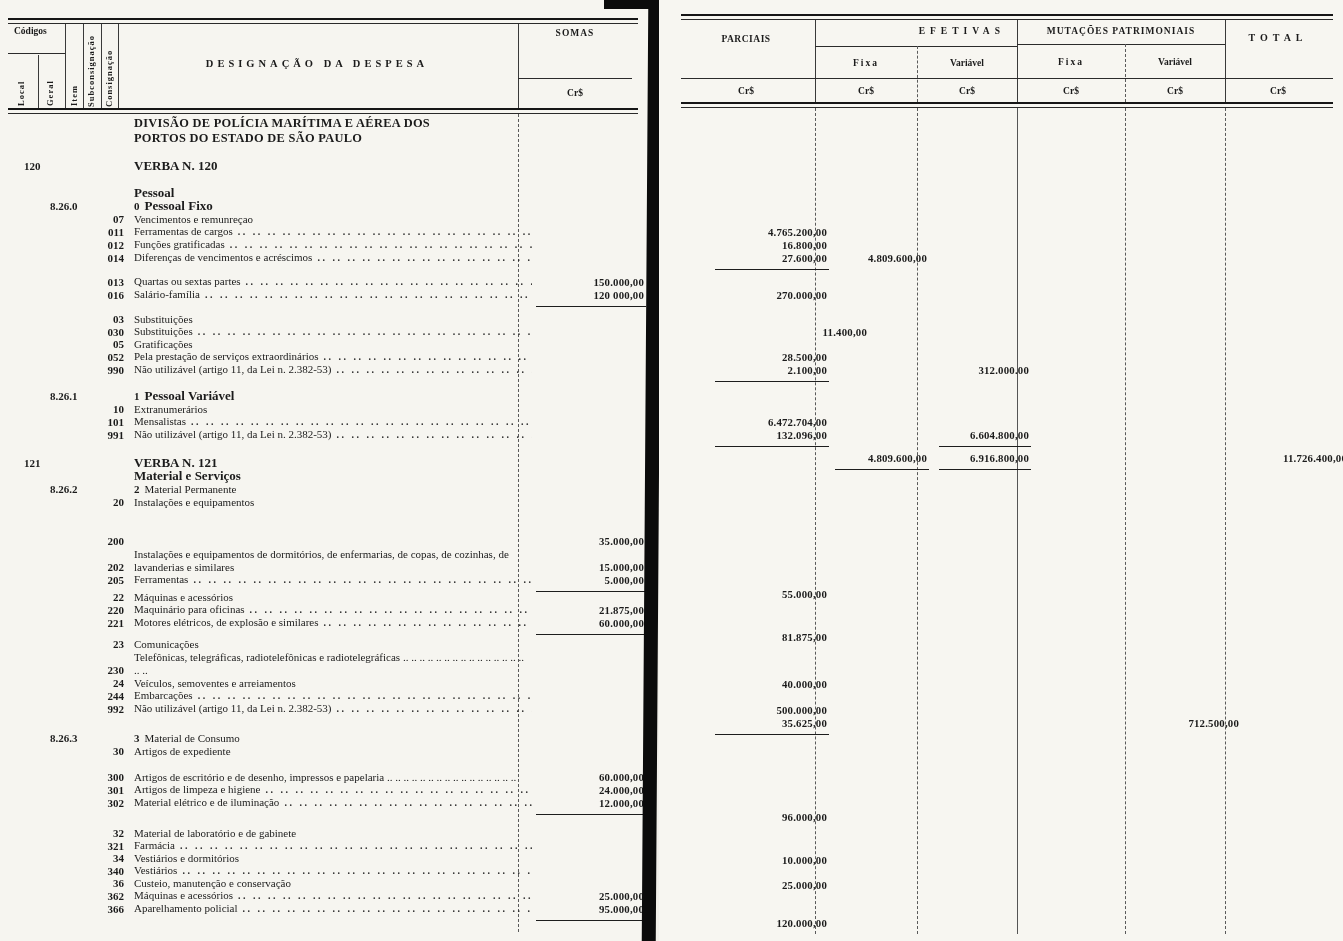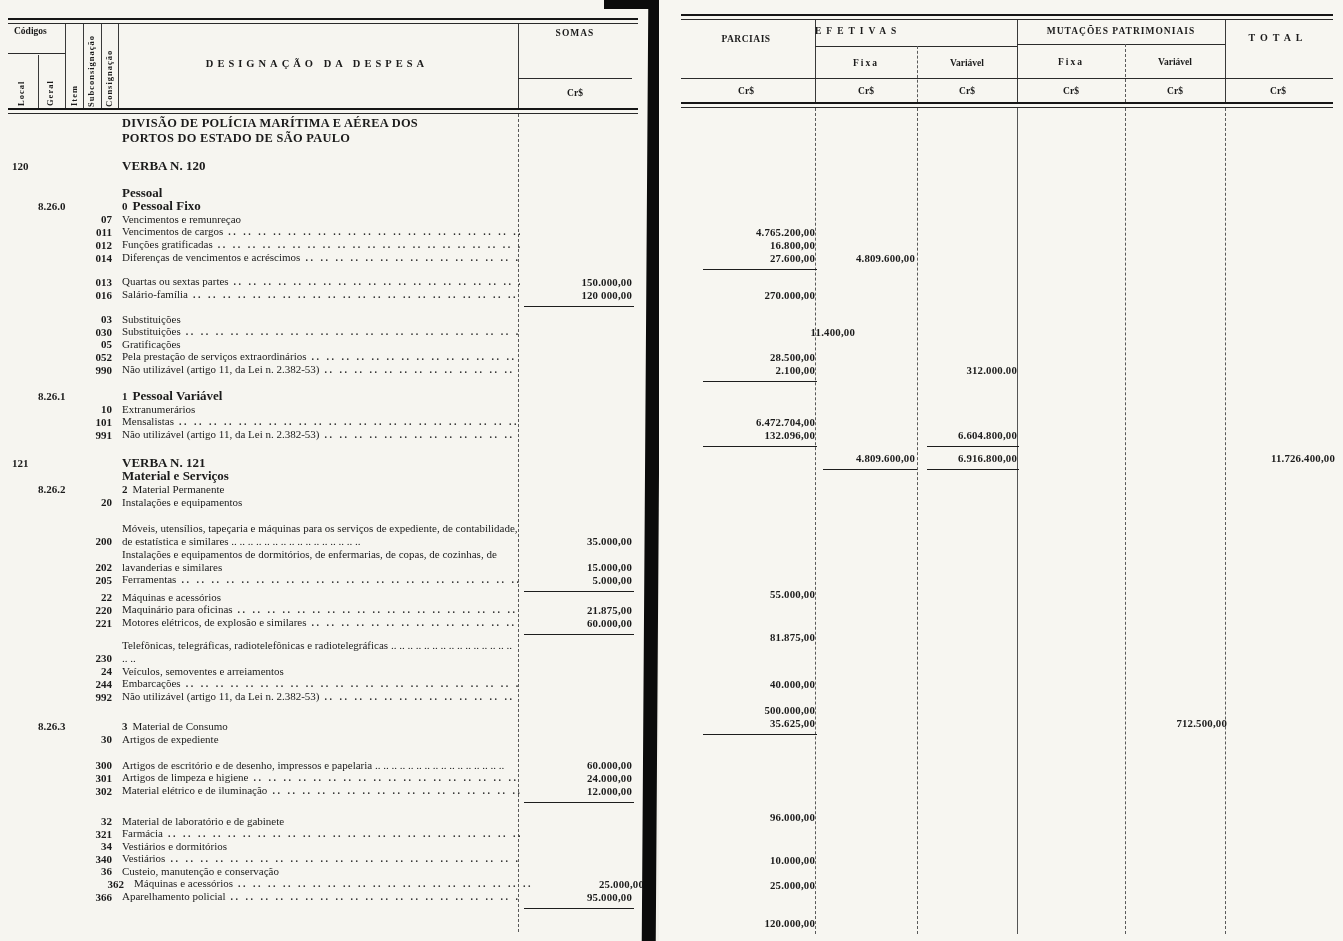--- a/index.html
+++ b/index.html
@@ -13,21 +13,21 @@
   #gutter-top-blob{position:absolute;left:604px;top:0;width:46px;height:9px;background:#0b0b0b;}
 
   .dline{position:absolute;height:3px;border-top:2px solid #161616;border-bottom:1px solid #2a2a2a;}
   .sline{position:absolute;height:0;border-top:1px solid #2b2b2b;}
   .vl{position:absolute;width:0;border-left:1px solid #3a3a3a;}
   .vld{position:absolute;width:0;border-left:1px dashed #5a5a5a;}
 
   .hl{position:absolute;font-weight:bold;white-space:nowrap;}
   .vert{writing-mode:vertical-rl;transform:rotate(180deg);font-size:8.5px;letter-spacing:1px;}
 
-  .body-stack{position:absolute;top:116px;left:4px;right:0;text-decoration:underline;}
+  .body-stack{position:absolute;top:116px;left:16px;right:0;text-decoration:underline;}
   .lrow,.rrow{position:relative;}
 
   .ca{position:absolute;left:8px;bottom:1px;font-weight:bold;font-size:11px;}
   .cb{position:absolute;left:34px;bottom:1px;font-weight:bold;font-size:11px;}
   .cc{position:absolute;left:0;width:108px;bottom:1px;text-align:right;font-weight:bold;font-size:11px;}
   .desig{position:absolute;left:118px;width:398px;bottom:1px;font-size:11px;line-height:12.4px;}
   .desig.flex{display:flex;align-items:baseline;}
   .desig .pre{font-weight:bold;margin-right:5px;}
   .desig .txt{white-space:nowrap;}
   .desig.wrap .txt{white-space:normal;}
@@ -102,21 +102,21 @@
         </div>
         <div class="lrow" style="height: 13px;">
           <div class="cc">07</div>
           <div class="desig flex">
             <div class="txt">Vencimentos e remunreçao</div>
           </div>
         </div>
         <div class="lrow" style="height: 13px;">
           <div class="cc">011</div>
           <div class="desig flex">
-            <div class="txt">Vencimentos de cargos</div>
+            <div class="txt">Ferramentas de cargos</div>
             <div class="leader">.. .. .. .. .. .. .. .. .. .. .. .. .. .. .. .. .. .. .. .. .. .. .. .. .. .. .. .. .. ..</div>
           </div>
         </div>
         <div class="lrow" style="height: 13px;">
           <div class="cc">012</div>
           <div class="desig flex">
             <div class="txt">Funções  gratificadas</div>
             <div class="leader">.. .. .. .. .. .. .. .. .. .. .. .. .. .. .. .. .. .. .. .. .. .. .. .. .. .. .. .. .. ..</div>
           </div>
         </div>
@@ -229,23 +229,20 @@
           </div>
         </div>
         <div class="lrow" style="height: 13px;">
           <div class="cc">20</div>
           <div class="desig flex">
             <div class="txt">Instalações e equipamentos</div>
           </div>
         </div>
         <div class="lrow" style="height: 39px;">
           <div class="cc">200</div>
-          <div class="desig wrap">
-            <div class="txt">Móveis, utensílios, tapeçaria e máquinas para os serviços de expediente, de contabilidade, de estatística e similares .. .. .. .. .. .. .. .. .. .. .. .. .. .. .. ..</div>
-          </div>
           <div class="num soma">35.000,00</div>
         </div>
         <div class="lrow" style="height: 26px;">
           <div class="cc">202</div>
           <div class="desig wrap">
             <div class="txt">Instalações e equipamentos de dormitórios, de enfermarias, de copas, de cozinhas, de lavanderias e  similares</div>
           </div>
           <div class="num soma">15.000,00</div>
         </div>
         <div class="lrow" style="height: 13px;">
@@ -277,20 +274,26 @@
           <div class="cc">221</div>
           <div class="desig flex">
             <div class="txt">Motores elétricos, de explosão e similares</div>
             <div class="leader">.. .. .. .. .. .. .. .. .. .. .. .. .. .. .. .. .. .. .. .. .. .. .. .. .. .. .. .. .. ..</div>
           </div>
           <div class="num soma">60.000,00</div>
         </div>
         <div class="lrow" style="height: 9px;">
           <div class="rl" style="left: 520px; width: 110px;"></div>
         </div>
+        <div class="lrow" style="height: 12px;">
+          <div class="cc">23</div>
+          <div class="desig flex">
+            <div class="txt">Comunicações</div>
+          </div>
+        </div>
         <div class="lrow" style="height: 26px;">
           <div class="cc">230</div>
           <div class="desig wrap">
             <div class="txt">Telefônicas, telegráficas, radiotelefônicas e radiotelegráficas .. .. .. .. .. .. .. .. .. .. .. .. .. .. .. .. ..</div>
           </div>
         </div>
         <div class="lrow" style="height: 13px;">
           <div class="cc">24</div>
           <div class="desig flex">
             <div class="txt">Veículos, semoventes e arreiamentos</div>
@@ -377,21 +380,21 @@
             <div class="txt">Vestiários</div>
             <div class="leader">.. .. .. .. .. .. .. .. .. .. .. .. .. .. .. .. .. .. .. .. .. .. .. .. .. .. .. .. .. ..</div>
           </div>
         </div>
         <div class="lrow" style="height: 12px;">
           <div class="cc">36</div>
           <div class="desig flex">
             <div class="txt">Custeio, manutenção e conservação</div>
           </div>
         </div>
-        <div class="lrow" style="height: 13px; margin-left: 12px;">
+        <div class="lrow" style="height: 13px;">
           <div class="cc">362</div>
           <div class="desig flex">
             <div class="txt">Máquinas e acessórios</div>
             <div class="leader">.. .. .. .. .. .. .. .. .. .. .. .. .. .. .. .. .. .. .. .. .. .. .. .. .. .. .. .. .. ..</div>
           </div>
           <div class="num soma">25.000,00</div>
         </div>
         <div class="lrow" style="height: 13px;">
           <div class="cc">366</div>
           <div class="desig flex">
@@ -407,21 +410,21 @@
   </div>
 
   <div id="gutter"></div>
   <div id="gutter-top-blob"></div>
 
   <div class="page" id="rpage">
     <div class="dline" style="left:22px;top:14px;width:652px"></div>
     <div class="dline" style="left:22px;top:102px;width:652px"></div>
     <div class="hl" style="left:22px;top:34px;width:130px;text-align:center;font-size:9.5px;letter-spacing:.5px">PARCIAIS</div>
     <div class="vl" style="left:156px;top:20px;height:82px"></div>
-    <div class="hl" style="left:156px;top:26px;width:202px;text-align:left;font-size:9.5px;letter-spacing:5px">EFETIVAS</div>
+    <div class="hl" style="left:144px;top:26px;width:202px;text-align:right;font-size:9.5px;letter-spacing:5px">EFETIVAS</div>
     <div class="sline" style="left:156px;top:46px;width:202px"></div>
     <div class="vld" style="left:258px;top:46px;height:56px"></div>
     <div class="hl" style="left:156px;top:58px;width:102px;text-align:center;font-size:9.5px;letter-spacing:2px">Fixa</div>
     <div class="hl" style="left:258px;top:58px;width:100px;text-align:center;font-size:9.5px">Variável</div>
     <div class="vl" style="left:358px;top:20px;height:82px"></div>
     <div class="hl" style="left:358px;top:26px;width:208px;text-align:center;font-size:9.5px;letter-spacing:1px">MUTAÇÕES PATRIMONIAIS</div>
     <div class="sline" style="left:358px;top:44px;width:208px"></div>
     <div class="vld" style="left:466px;top:44px;height:58px"></div>
     <div class="hl" style="left:358px;top:57px;width:108px;text-align:center;font-size:9.5px;letter-spacing:2px">Fixa</div>
     <div class="hl" style="left:466px;top:57px;width:100px;text-align:center;font-size:9.5px">Variável</div>

